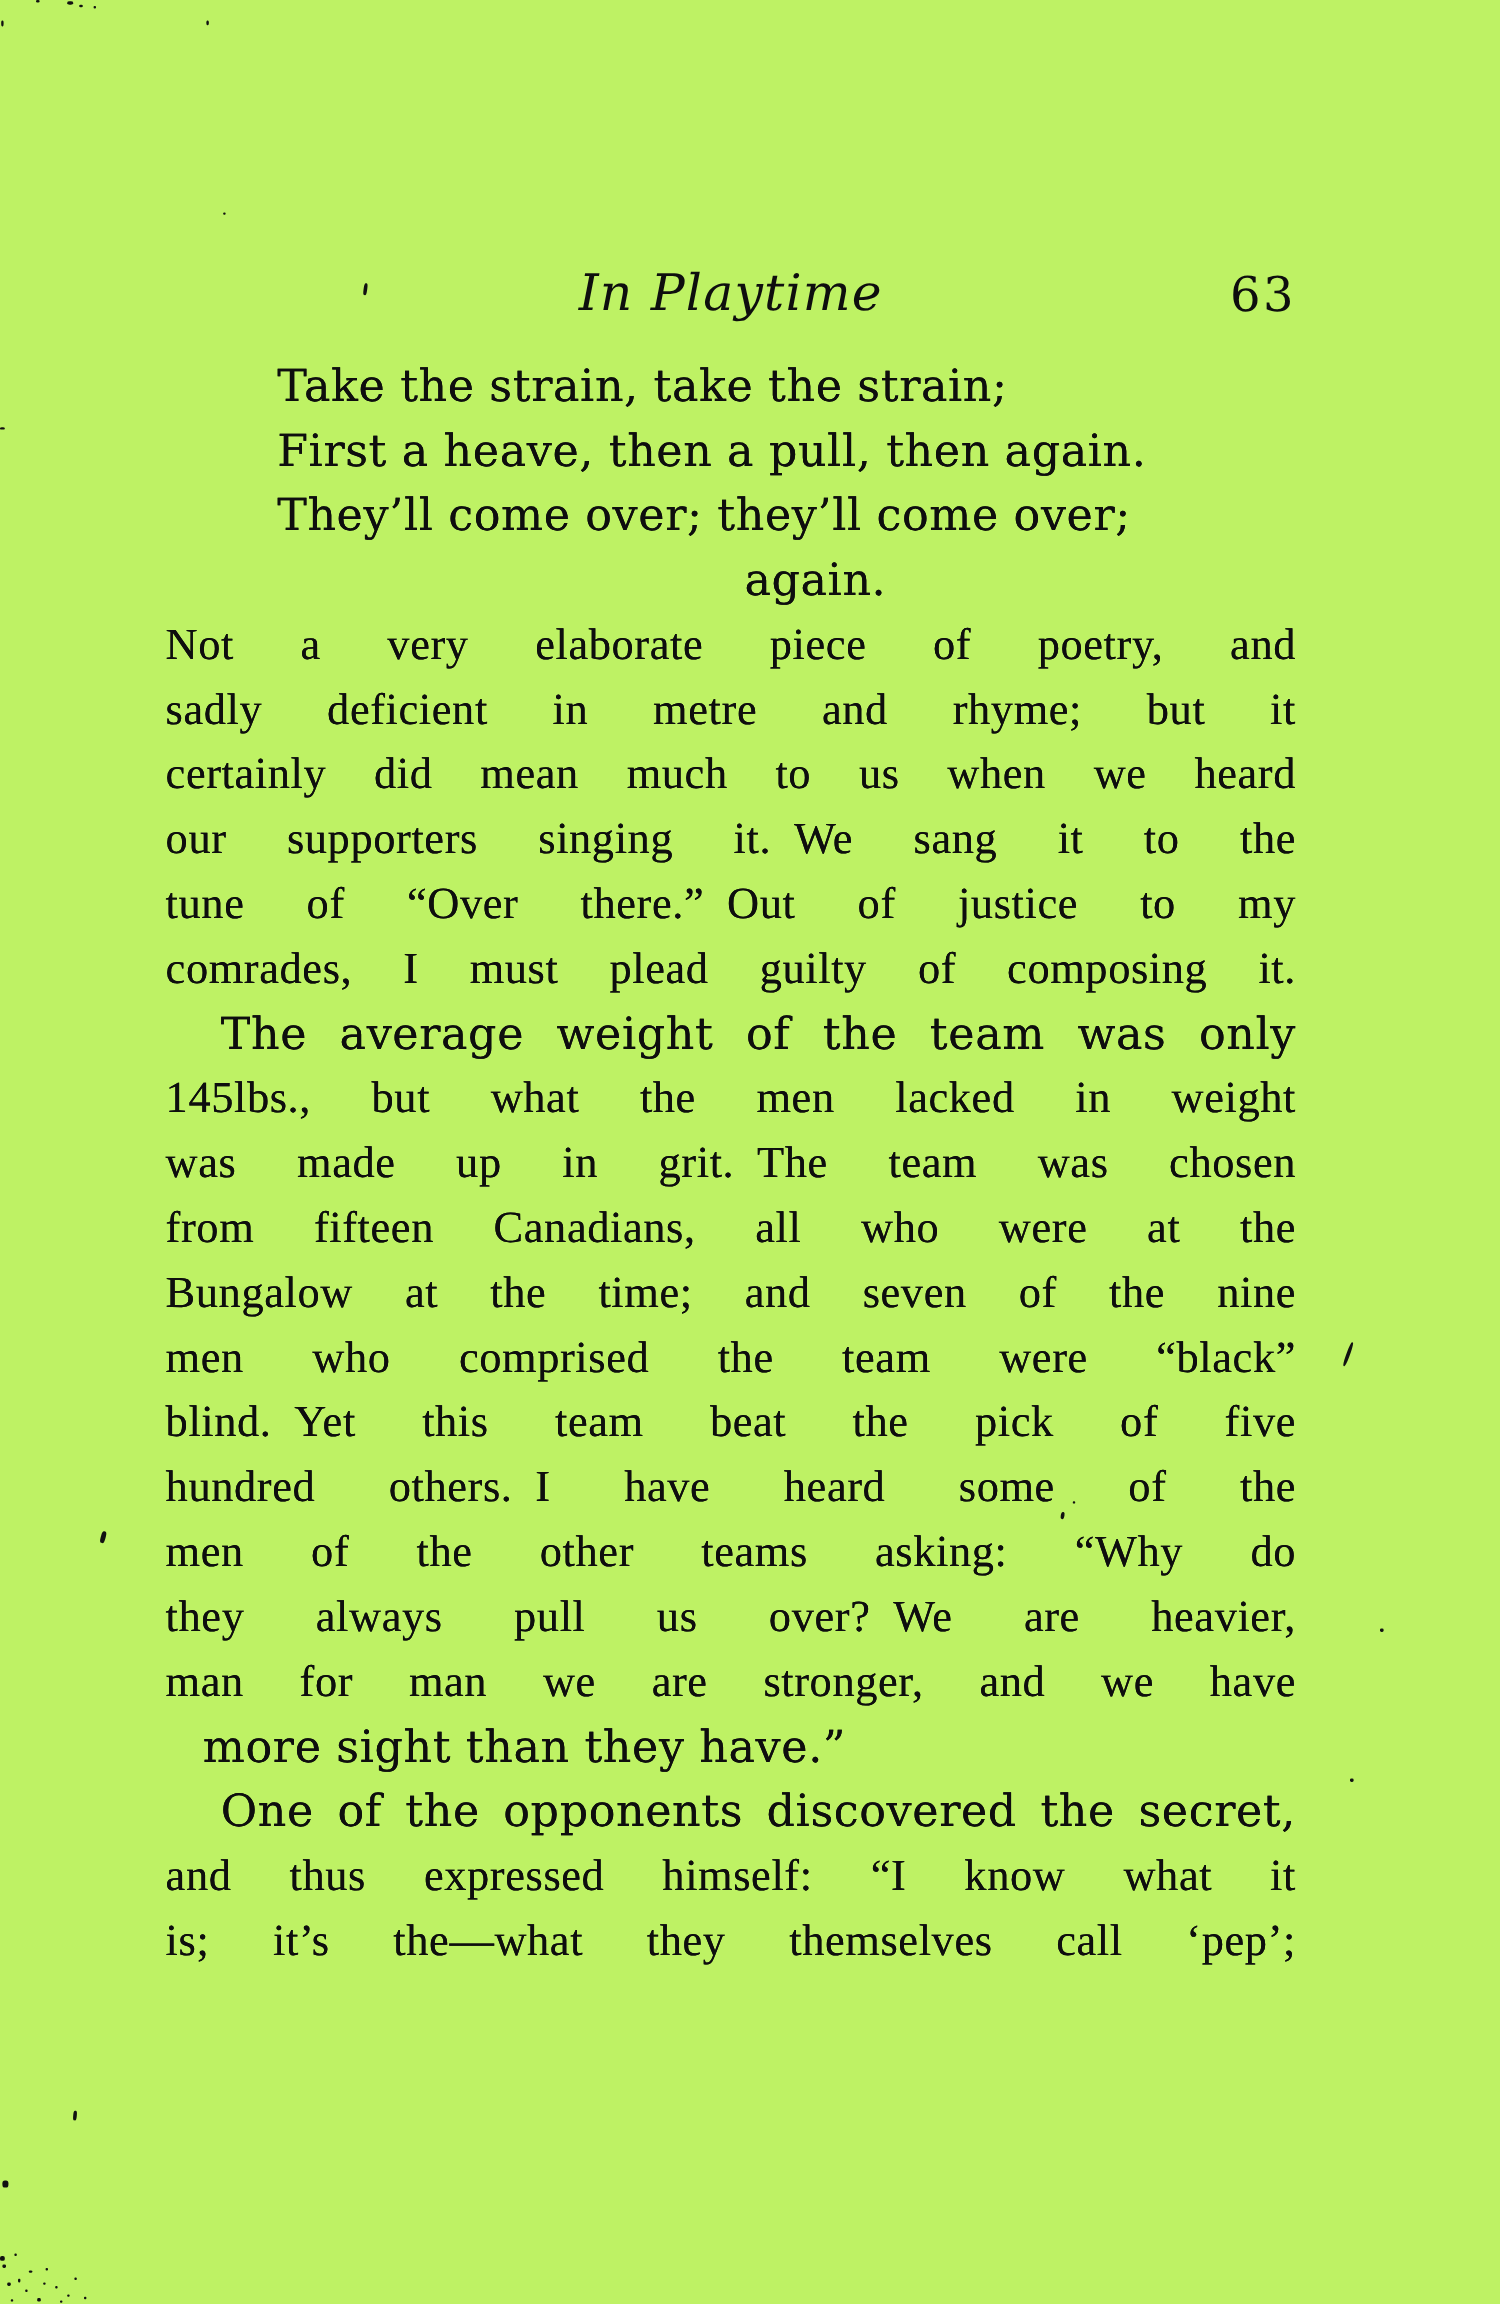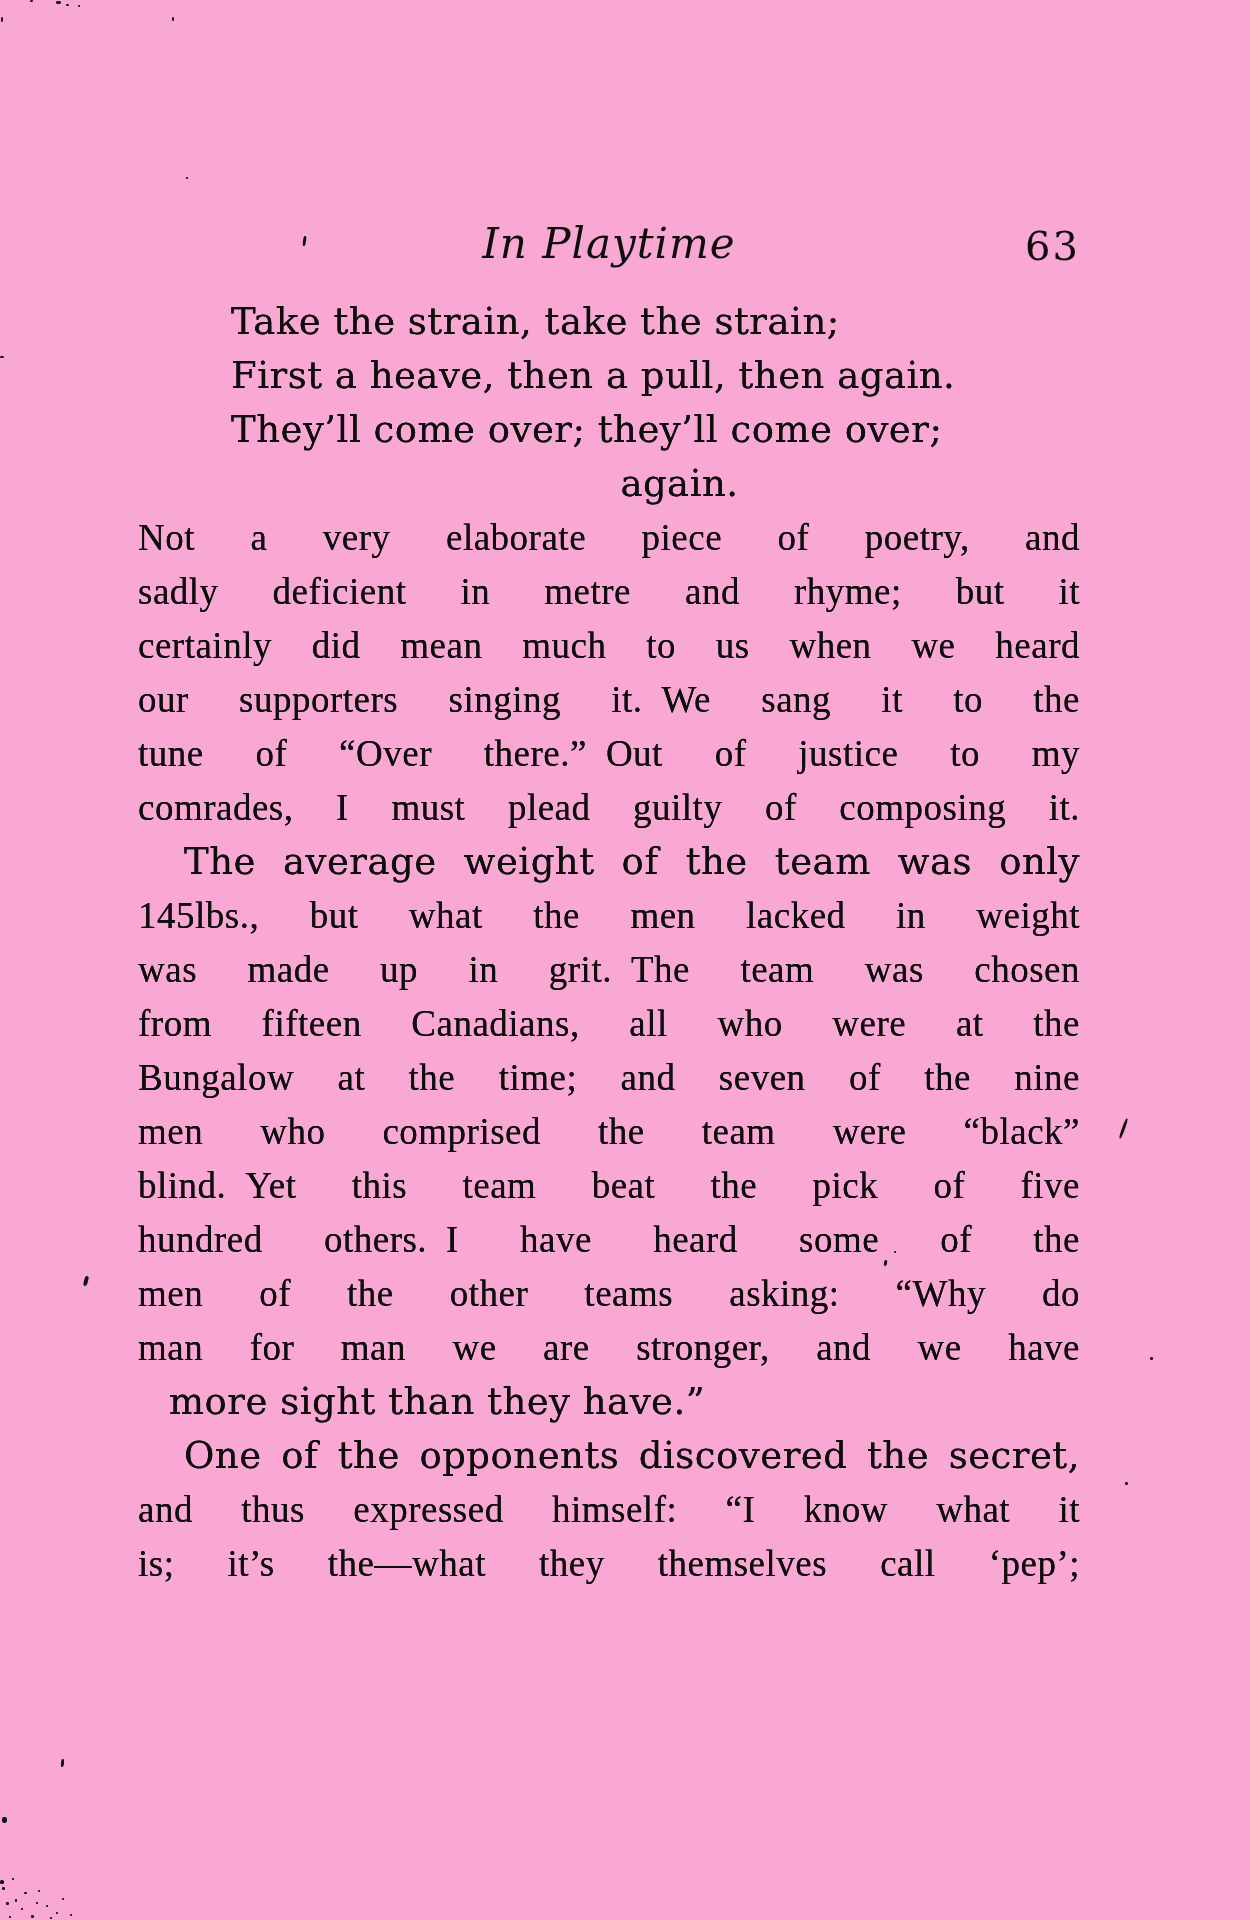--- a/index.html
+++ b/index.html
@@ -76,21 +76,21 @@
   }
   .speck {
     position: absolute;
     background: #111111;
     border-radius: 40%;
   }
 </style>
 </head>
 <body>
 
-<div class="page" style="background: #f9a8d4; color: rgb(14, 14, 14);">
+<div class="page" style="background: #bef264; color: rgb(14, 14, 14);">
 
   <div class="header">
     <div class="header-title">In Playtime</div>
     <div class="header-pagenum">63</div>
   </div>
 
   <div class="text-block">
       <div class="line poem">Take the strain, take the strain;</div>
       <div class="line poem">First a heave, then a pull, then again.</div>
       <div class="line poem">They’ll come over; they’ll come over;</div>
@@ -103,20 +103,21 @@
       <div class="line fill">comrades, I must plead guilty of composing it.</div>
       <div class="line fill-indent">The average weight of the team was only</div>
       <div class="line fill">145lbs., but what the men lacked in weight</div>
       <div class="line fill">was made up in grit. The team was chosen</div>
       <div class="line fill">from fifteen Canadians, all who were at the</div>
       <div class="line fill">Bungalow at the time; and seven of the nine</div>
       <div class="line fill">men who comprised the team were “black”</div>
       <div class="line fill">blind. Yet this team beat the pick of five</div>
       <div class="line fill">hundred others. I have heard some of the</div>
       <div class="line fill">men of the other teams asking: “Why do</div>
+      <div class="line fill">they always pull us over? We are heavier,</div>
       <div class="line fill">man for man we are stronger, and we have</div>
       <div class="line left">more sight than they have.”</div>
       <div class="line fill-indent">One of the opponents discovered the secret,</div>
       <div class="line fill">and thus expressed himself: “I know what it</div>
       <div class="line fill">is; it’s the—what they themselves call ‘pep’;</div>
     </div>
 
   <div id="artifacts">
       <div class="speck" style="left: 30px; top: 0px; width: 3px; height: 2px;"></div>
       <div class="speck" style="left: 56px; top: 1px; width: 5px; height: 3px;"></div>

